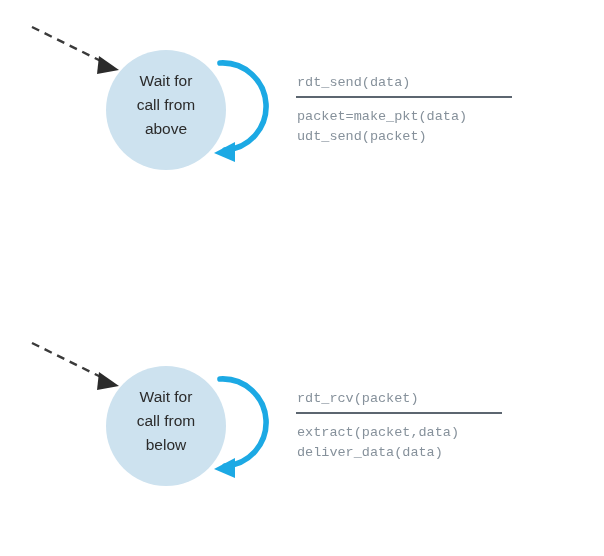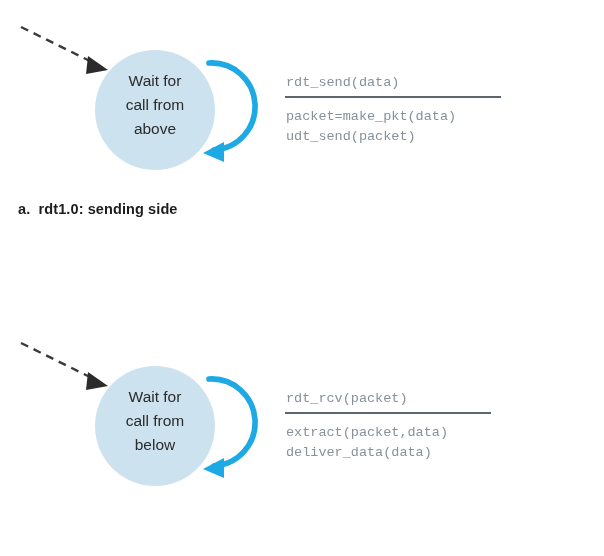--- a/index.html
+++ b/index.html
@@ -10,21 +10,21 @@
   body {
     width: 604px;
     height: 556px;
     position: relative;
     overflow: hidden;
     font-family: "Liberation Sans", sans-serif;
   }
 
   .figure {
     position: absolute;
-    left: 0;
+    left: 11px;
     width: 512px;
   }
   #figure-a { top: 0; height: 280px; }
   #figure-b { top: 280px; height: 276px; }
 
   .fsm-svg {
     position: absolute;
     left: 0;
     top: 0;
     width: 604px;
@@ -89,21 +89,20 @@
     </g>
 
     <g>
       <text class="event-text" x="286" y="86">rdt_send(data)</text>
       <line x1="285" y1="97" x2="501" y2="97" stroke="#5c6670" stroke-width="2"></line>
       <text class="action-text" x="286" y="120">packet=make_pkt(data)</text>
       <text class="action-text" x="286" y="140">udt_send(packet)</text>
     </g>
   </svg>
 
-  <div class="caption" id="caption-a">a.  rdt1.0: sending side</div>
 </div>
 
 <div class="figure" id="figure-b">
 
   <svg class="fsm-svg" viewBox="0 0 604 240">
 
     <g>
       <line x1="21" y1="63" x2="94" y2="99" stroke="#3a3a3a" stroke-width="2.4" stroke-dasharray="8,6" stroke-linecap="butt"></line>
       <path d="M88,92 L108,106 L86,110 z" fill="#2b2b2b"></path>
     </g>

